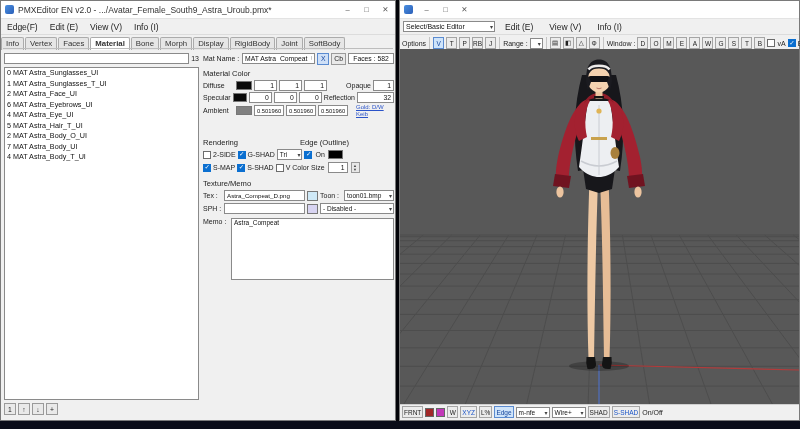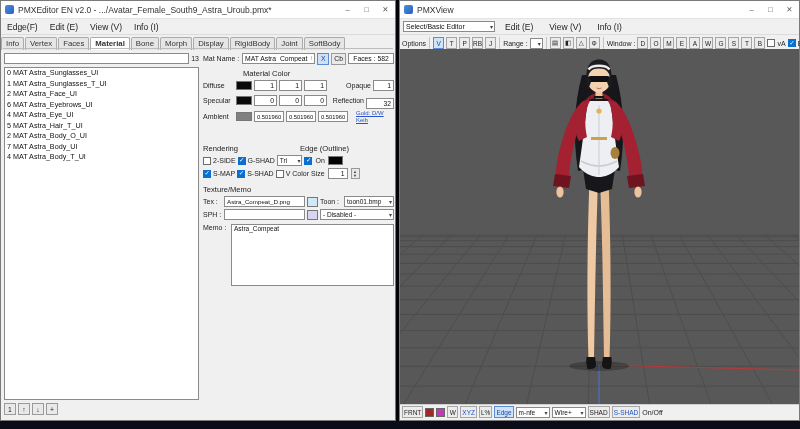--- a/index.html
+++ b/index.html
@@ -113,40 +113,40 @@
 
     <div id="props">
       <div class="prow" style="height:13px;">
         <span class="lbl" style="width:37px;">Mat Name :</span>
         <input class="tinput" style="flex: 1 1 0%; min-width: 0px;" value="MAT Astra_Compeat_UI">
         <span class="mbtn" style="background:#cfe0f7;border-color:#5b8bd0;color:#14449c;">X</span>
         <span class="mbtn">Cb</span>
         <span class="tinput" style="width:46px;display:flex;align-items:center;justify-content:center;">Faces : 582</span>
       </div>
 
-      <span class="seclbl" style="margin-top:4px;margin-left:40px;">Material Color</span>
+      <span class="seclbl" style="margin-top:4px;">Material Color</span>
 
       <div class="prow" style="margin-top:2px;">
         <span class="lbl" style="width:31px;">Diffuse</span>
         <span class="sw" style="width:16px;height:9px;background:#0a0a0a;"></span>
         <input class="tinput num" style="width: 23px;" value="1">
         <input class="tinput num" style="width: 23px;" value="1">
         <input class="tinput num" style="width: 23px;" value="1">
         <span class="lbl" style="margin-left:auto;">Opaque</span>
         <input class="tinput num" style="width: 21px;" value="1">
       </div>
 
       <div class="prow" style="margin-top:1px;">
         <span class="lbl" style="width:31px;">Specular</span>
         <span class="sw" style="width:16px;height:9px;background:#0a0a0a;"></span>
         <input class="tinput num" style="width: 23px;" value="0">
         <input class="tinput num" style="width: 23px;" value="0">
         <input class="tinput num" style="width: 23px;" value="0">
         <span class="lbl" style="margin-left:auto;">Reflection</span>
-        <input class="tinput num" style="width: 28px; margin-top: 6px;" value="32">
+        <input class="tinput num" style="width: 37px;" value="32">
       </div>
 
       <div class="prow" style="margin-top:1px;">
         <span class="lbl" style="width:31px;">Ambient</span>
         <span class="sw" style="width:16px;height:9px;background:#808080;"></span>
         <input class="tinput num" style="width: 30px; font-size: 5.8px;" value="0.5019608">
         <input class="tinput num" style="width: 30px; font-size: 5.8px;" value="0.5019608">
         <input class="tinput num" style="width: 30px; font-size: 5.8px;" value="0.5019608">
         <span class="link" style="margin-left:auto;width:38px;">Gold: D/W Keib</span>
       </div>
@@ -206,21 +206,20 @@
       <div class="prow" style="margin-top:4px;align-items:flex-start;">
         <span class="lbl" style="width:26px;">Memo :</span>
         <textarea class="tinput" style="flex: 1 1 0%; height: 62px; resize: none; font-size: 6.5px;">Astra_Compeat</textarea>
       </div>
     </div>
   </div>
 
   <div class="win" id="win-view">
     <div class="titlebar">
       <span class="app-icon"></span>
-      <span class="title-text">PMXView</span>
       <span class="win-controls">
         <span class="win-btn">–</span>
         <span class="win-btn">□</span>
         <span class="win-btn">✕</span>
       </span>
     </div>
     <div class="menubar" style="gap:4px;padding-left:3px;">
       <span class="dd" style="width:92px;font-size:7px;">Select/Basic Editor</span>
       <span class="menu-item">Edit (E)</span>
       <span class="menu-item">View (V)</span>

